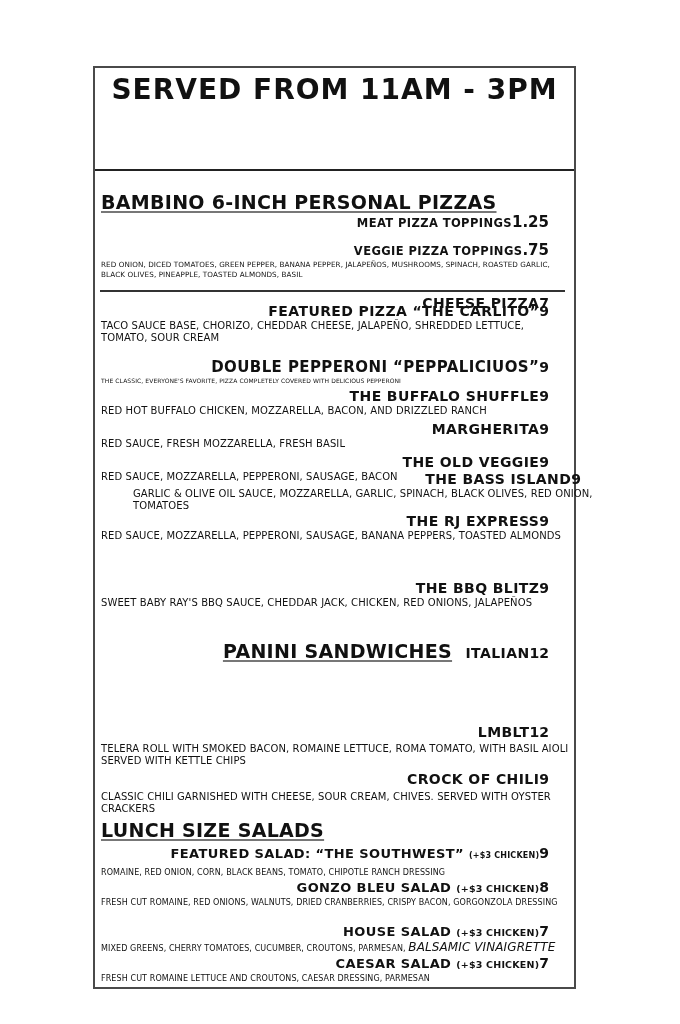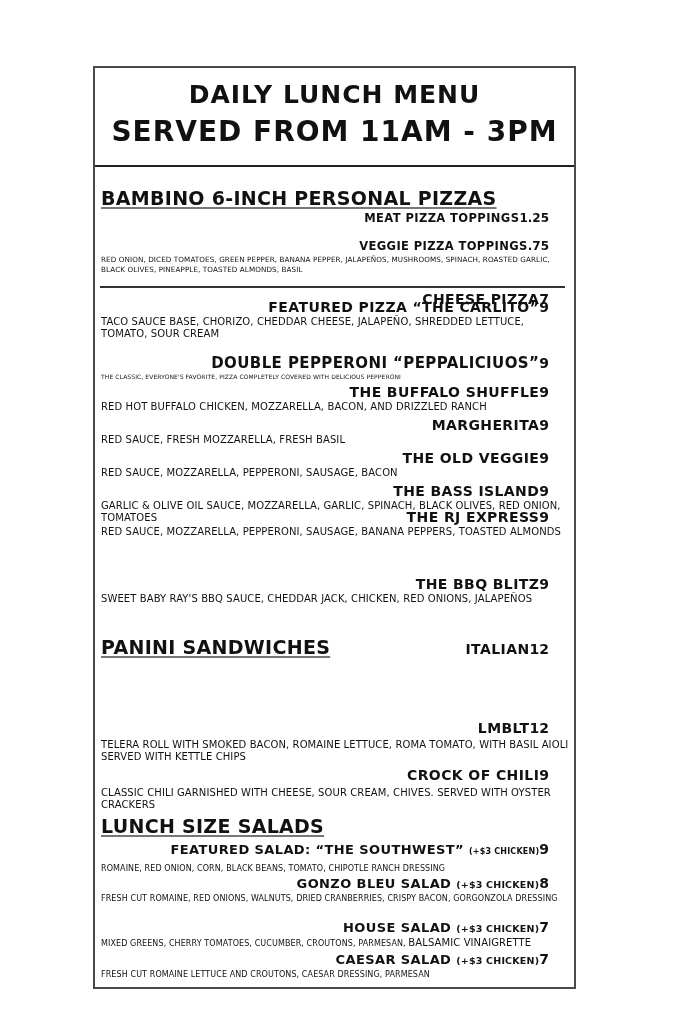--- a/index.html
+++ b/index.html
@@ -17,33 +17,32 @@
   .section-title { font-weight: bold; font-size: 19px; letter-spacing: 0.3px;
                    text-decoration: underline; text-decoration-thickness: 2px;
                    text-underline-offset: 2px; text-decoration-color: #777;
                    white-space: nowrap; line-height: 22px; }
   .row { display: flex; justify-content: flex-end; align-items: baseline; width: 448px; }
   .iname { font-weight: bold; font-size: 14px; letter-spacing: 0.4px; white-space: nowrap; line-height: 17px; }
   .iname.sm { font-size: 11.5px; }
   .iname .extra { font-size: 8px; letter-spacing: 0.2px; }
   .iname .extra.lg { font-size: 9.5px; }
   .price { font-weight: bold; font-size: 14px; line-height: 17px; }
-  .price.sm { font-size: 12px; }
+  .price.sm { font-size: 15px; }
   .desc { font-size: 10px; line-height: 12px; letter-spacing: 0.1px; width: 468px; }
   .desc.xs { font-size: 7.2px; line-height: 10px; }
   .desc.sm { font-size: 8px; line-height: 10px; }
-  .desc .tiny { font-size: 10px; }
+  .desc .tiny { font-size: 12px; font-style: italic; }
   .divider { position: absolute; left: 5px; width: 465px; height: 0; border-top: 2px solid #333; }
 </style>
 </head>
 <body>
 
 <div class="frame">
   <div class="header">
-    <div class="l1">DAILY LUNCH MENU</div>
     <div class="l2">SERVED FROM 11AM - 3PM</div>
   </div>
 
   <div class="content" style="height:818px;">
 
     <div class="abs" style="top:20px;">
       <div class="section-title">BAMBINO 6-INCH PERSONAL PIZZAS</div>
     </div>
 
     <div class="abs" style="top:43px;">
@@ -103,21 +102,21 @@
     </div>
 
     <div class="abs" style="top:283px;">
       <div class="row">
         <span class="iname">THE OLD VEGGIE</span>
         <span class="price">9</span>
       </div>
       <div class="desc">RED SAUCE, MOZZARELLA, PEPPERONI, SAUSAGE, BACON</div>
     </div>
 
-    <div class="abs" style="top:316px;">
+    <div class="abs" style="top:300px;margin-left:32px;">
       <div class="row">
         <span class="iname">THE BASS ISLAND</span>
         <span class="price">9</span>
       </div>
       <div class="desc">GARLIC &amp; OLIVE OIL SAUCE, MOZZARELLA, GARLIC, SPINACH, BLACK OLIVES, RED ONION, TOMATOES</div>
     </div>
 
     <div class="abs" style="top:342px;">
       <div class="row">
         <span class="iname">THE RJ EXPRESS</span>
@@ -127,21 +126,21 @@
     </div>
 
     <div class="abs" style="top:409px;">
       <div class="row">
         <span class="iname">THE BBQ BLITZ</span>
         <span class="price">9</span>
       </div>
       <div class="desc">SWEET BABY RAY'S BBQ SAUCE, CHEDDAR JACK, CHICKEN, RED ONIONS, JALAPEÑOS</div>
     </div>
 
-    <div class="abs" style="top:469px;">
+    <div class="abs" style="top:469px;text-align:center;">
       <div class="section-title">PANINI SANDWICHES</div>
     </div>
 
     <div class="abs" style="top:474px;">
       <div class="row">
         <span class="iname">ITALIAN</span>
         <span class="price">12</span>
       </div>
     </div>
 

